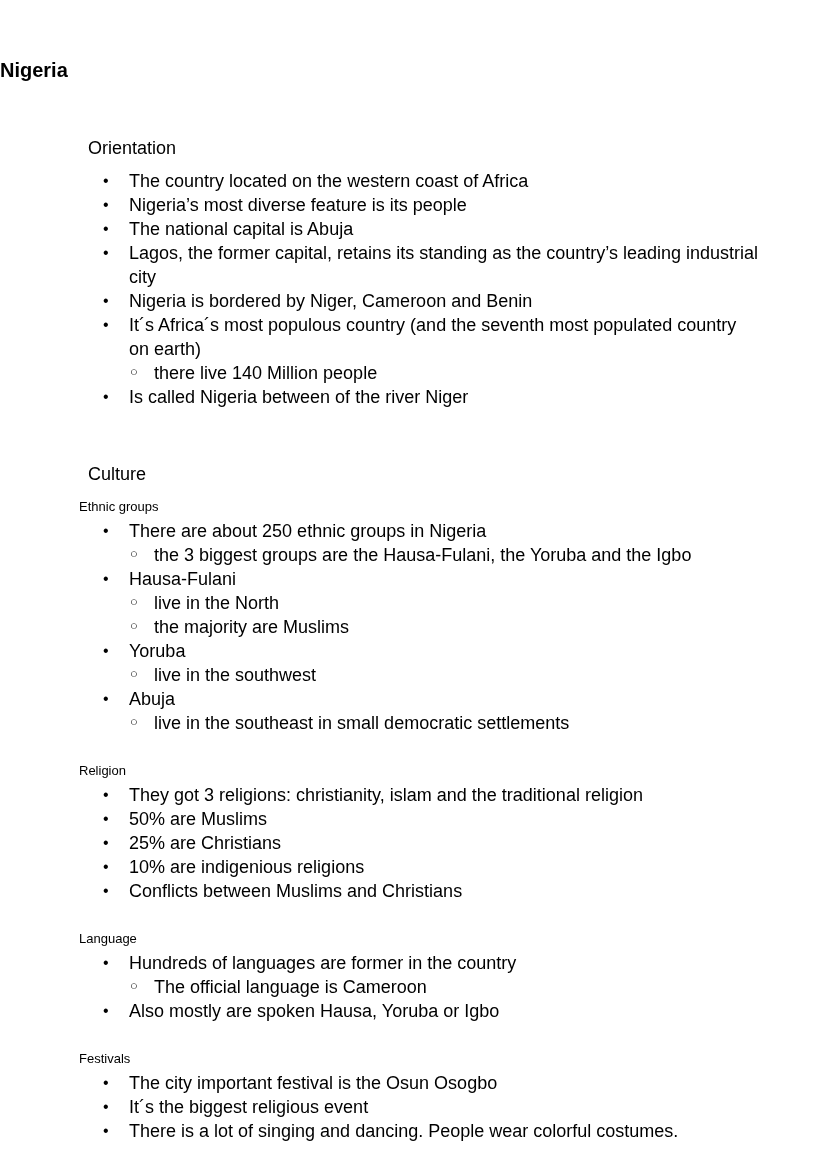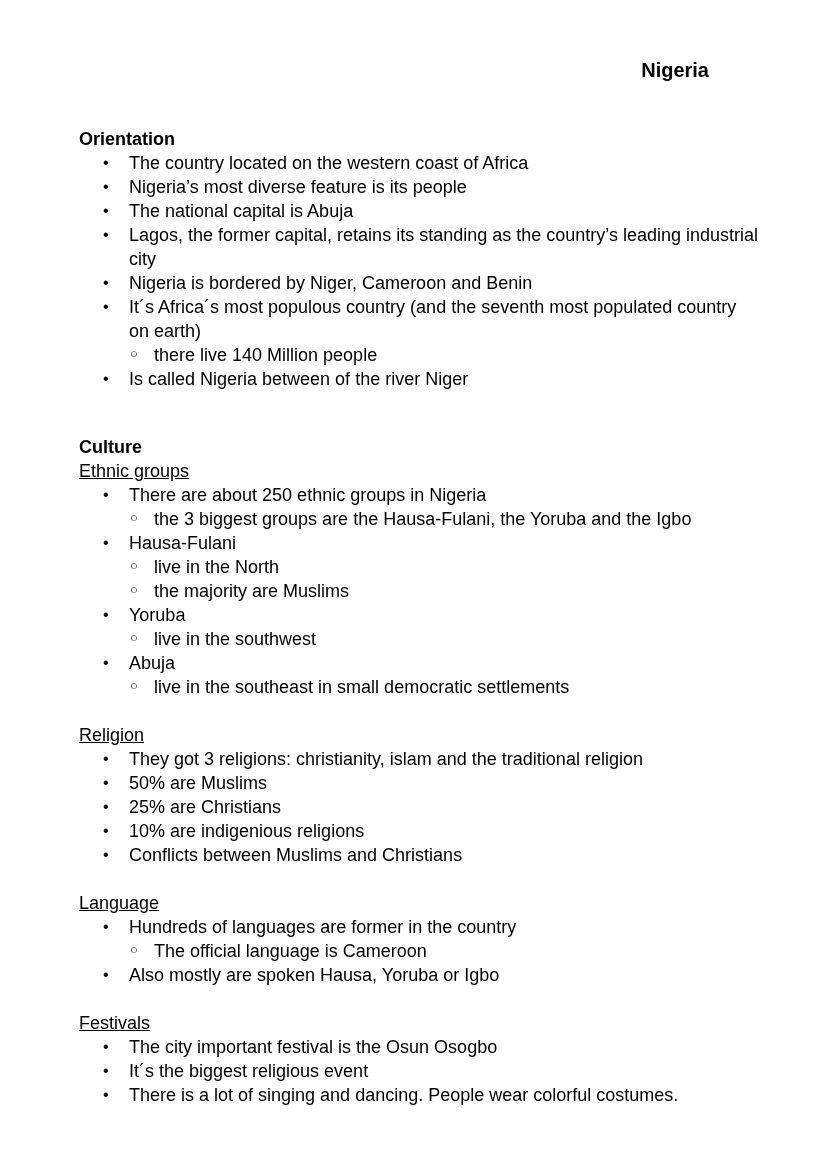--- a/index.html
+++ b/index.html
@@ -20,42 +20,41 @@
       left: 0;
       top: 0;
       width: 828px;
       height: 1171px;
     }
     .doc-title {
       position: absolute;
       top: 58px;
       left: 0;
       width: 709px;
-      text-align: right;
+      text-align: left;
       font-weight: bold;
       font-size: 20px;
       line-height: 24px;
     }
     .content {
       position: absolute;
       left: 79px;
       top: 127px;
       width: 680px;
       font-size: 18px;
       line-height: 24px;
     }
     .section-heading {
-      font-weight: bold;
+      font-weight: normal;
       font-size: 18px;
       line-height: 24px;
-      margin: 0;
+      margin: 9px;
     }
     .subsection-heading {
-      text-decoration: underline;
-      font-size: 18px;
+      font-size: 13px;
       line-height: 24px;
       margin: 0;
     }
     ul.bullets {
       list-style: none;
       margin: 0;
       padding: 0;
     }
     ul.bullets > li {
       position: relative;

